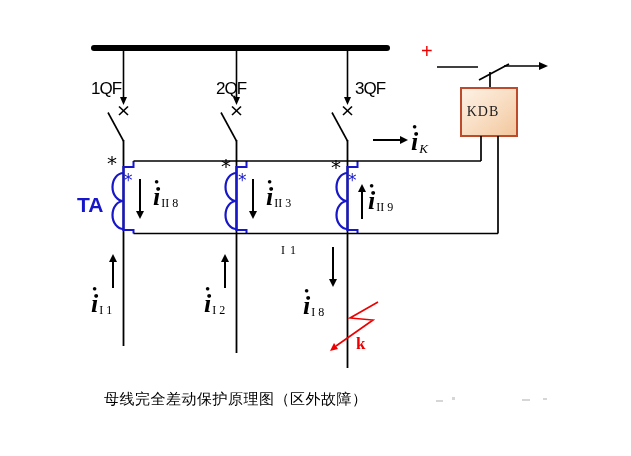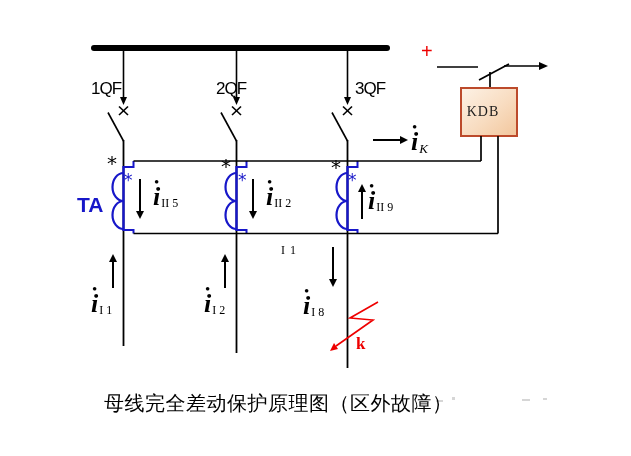--- a/index.html
+++ b/index.html
@@ -35,21 +35,21 @@
   .plus{color:#ee0000;font-family:"Liberation Sans", sans-serif;
         font-size:20px;font-weight:500;left:421px;top:40px;}
   
   .kdb{left:461px;top:88px;width:44px;height:48px;display:flex;align-items:center;
        justify-content:center;font-size:14px;letter-spacing:1px;color:#1c1c1c;}
   
   .loop{font-size:12px;left:281px;top:243px;letter-spacing:1px;}
   
   .fault{color:#ee0000;font-size:17px;font-weight:700;left:356px;top:334px;}
   
-  .caption{font-size:20px;color:#000;left:104px;top:390px;letter-spacing:0.5px;}
+  .caption{font-size:15px;color:#000;left:104px;top:390px;letter-spacing:0.5px;}
 </style>
 </head>
 <body>
 
 <div class="stage">
 
   <svg width="631" height="456" viewBox="0 0 631 456">
     <defs>
       <linearGradient id="kdbGrad" x1="0" y1="0" x2="1" y2="1">
         <stop offset="0" stop-color="#fdf2e6"></stop>
@@ -176,28 +176,28 @@
   <span class="lbl star st3">*</span>
   <span class="lbl star blue sb1">*</span>
   <span class="lbl star blue sb2">*</span>
   <span class="lbl star blue sb3">*</span>
 
   <div class="cur sec1">
     <span class="istk">
         <span class="dot">•</span>
         <span class="ii">i</span>
       </span>
-      <span class="sub">II 5</span>
+      <span class="sub">II 8</span>
   </div>
   <div class="cur sec2">
     <span class="istk">
         <span class="dot">•</span>
         <span class="ii">i</span>
       </span>
-      <span class="sub">II 2</span>
+      <span class="sub">II 3</span>
   </div>
   <div class="cur sec3">
     <span class="istk">
         <span class="dot">•</span>
         <span class="ii">i</span>
       </span>
       <span class="sub">II 9</span>
   </div>
 
   <div class="cur pri1">

